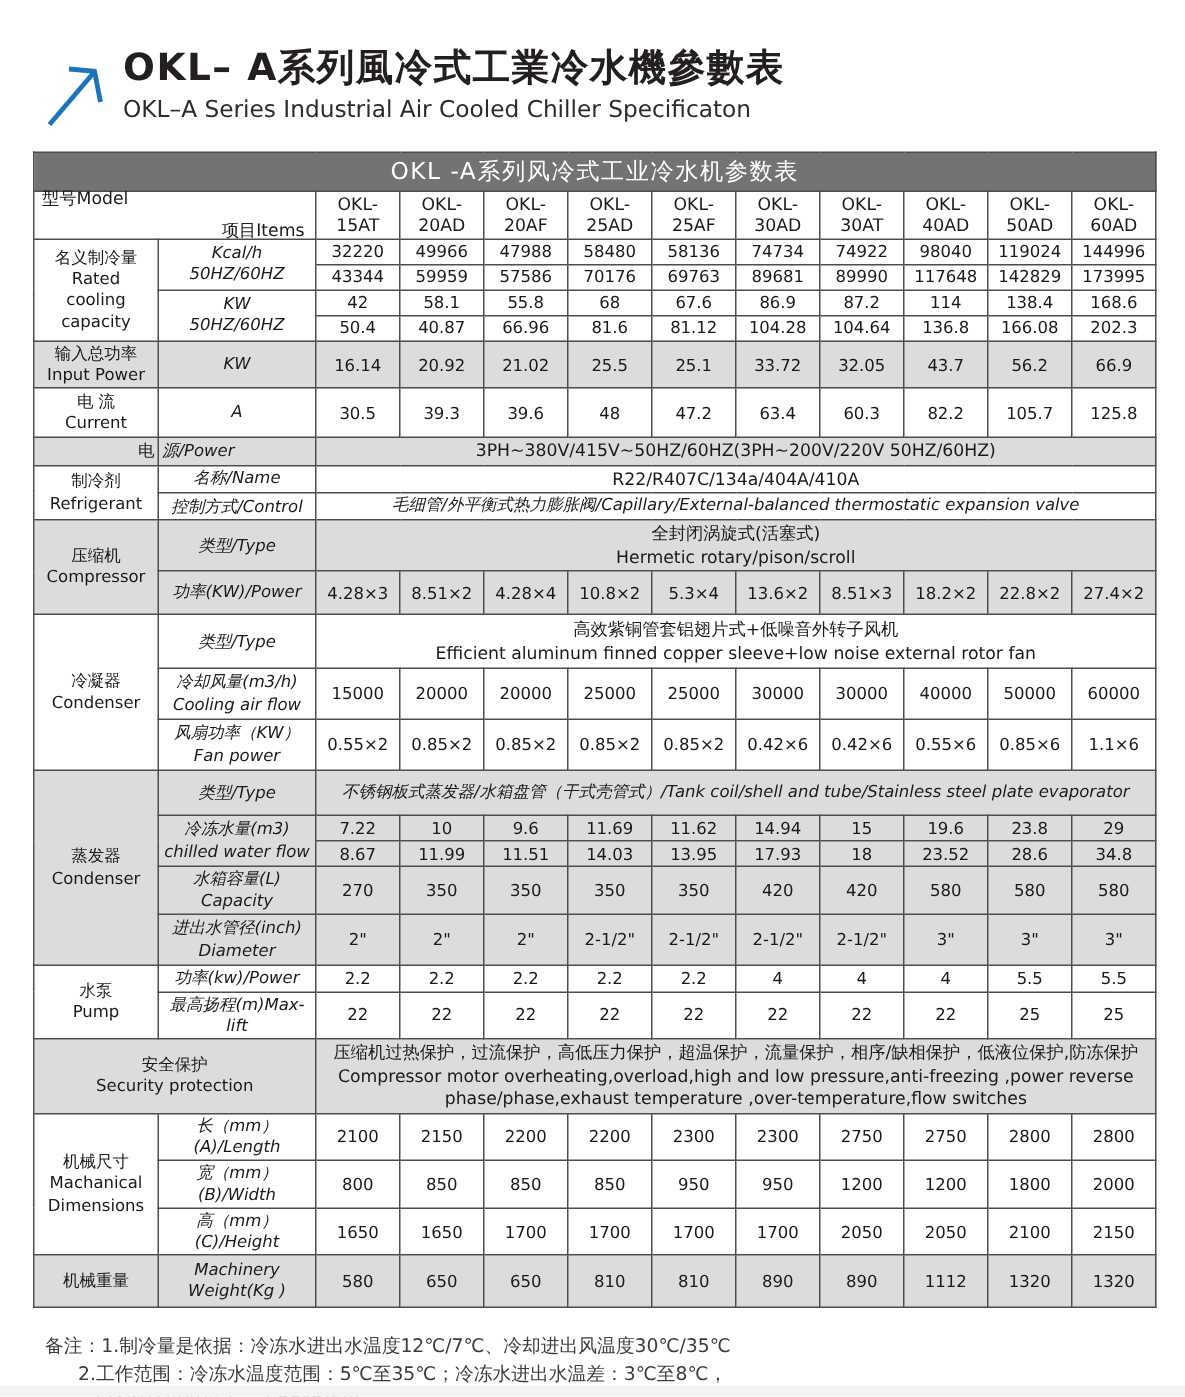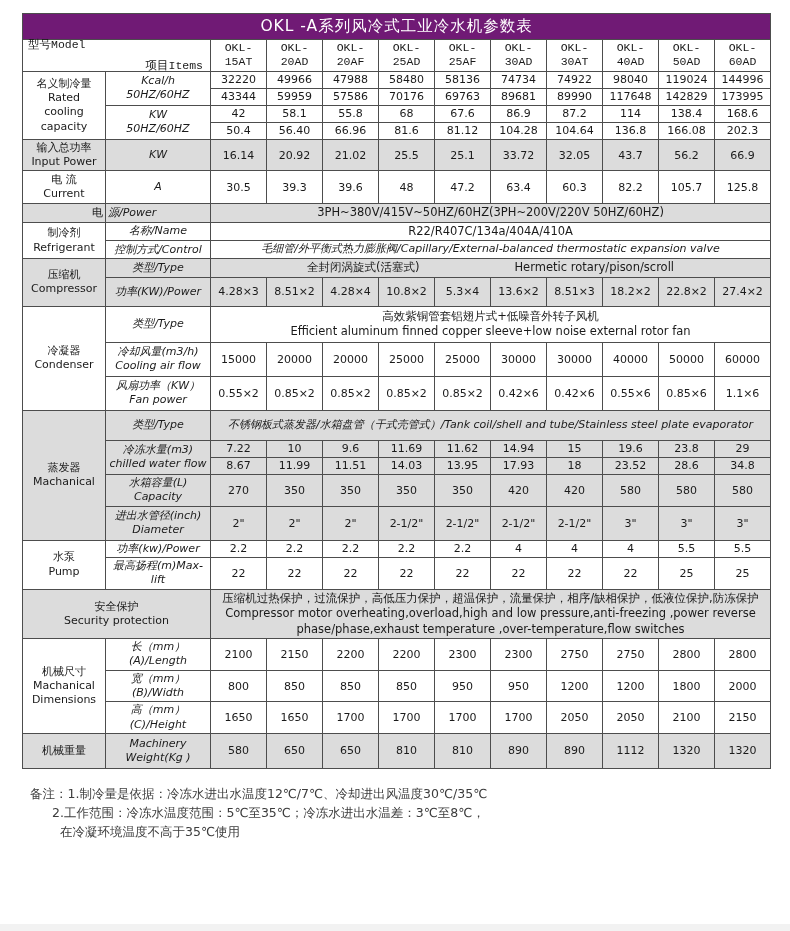--- a/index.html
+++ b/index.html
@@ -9,57 +9,67 @@
   
   .header{display:flex;align-items:flex-start;margin:30px 0 0 26px;}
   .logo{width:50px;height:52px;flex:0 0 auto;margin-top:6px;}
   .titles{margin-left:6px;}
   .title-cn{font-size:25px;font-weight:600;letter-spacing:1px;color:#231f20;line-height:30px;margin:0;}
   .title-en{font-size:15.5px;font-weight:400;color:#2b2b2b;line-height:22px;margin:2px 0 0 0;}
 
   
   table.spec{border-collapse:collapse;table-layout:fixed;width:746px;margin:13px 0 0 22px;}
   table.spec td,table.spec th{border:1px solid #4d4d4d;vertical-align:middle;text-align:center;padding:1px 1px;font-weight:400;}
-  .title-bar{background:#701a75;color:#ffffff;font-size:15.5px;letter-spacing:1px;height:23px;border:1px solid #4d4d4d;}
+  .title-bar{background:#737373;color:#ffffff;font-size:15.5px;letter-spacing:1px;height:23px;border:1px solid #4d4d4d;}
   tr.gray td{background:#dcdcdc;}
   .c1{font-size:11px;white-space:pre-line;line-height:1.3;}
   .c2{font-size:11px;white-space:pre-line;line-height:1.3;font-style:italic;}
   .val{font-size:11px;}
   .model-cell{font-size:11.5px;line-height:1.25;}
   .span-val{font-size:11.5px;line-height:1.35;}
-  .span-val .two-part{display:flex;justify-content:space-evenly;align-items:center;}
+  .span-val .two-part{display:flex;justify-content:space-evenly;align-items:center;flex-direction:column;}
   .tight{font-size:11px;font-style:italic;}
 
   
   .corner{position:relative;height:100%;background:
      linear-gradient(to bottom right,transparent calc(50% - 0.7px),#4d4d4d calc(50% - 0.7px),#4d4d4d calc(50% + 0.7px),transparent calc(50% + 0.7px));}
   .corner .model-lbl{position:absolute;left:5px;bottom:3px;font-size:11.5px;}
   .corner .items-lbl{position:absolute;right:7px;top:3px;font-size:11.5px;}
 
   
-  tr.rA{height:30px;font-family:Liberation Mono, monospace;} tr.rS{height:17px;} tr.rN{height:16px;}
+  tr.rA{height:30px;} tr.rS{height:17px;} tr.rN{height:16px;}
   tr.rM{height:26px;} tr.rC{height:33px;}
   tr.rCompP{height:29px;} tr.rCondT{height:36px;}
   tr.rAir{height:34px;} tr.rFan{height:34px;}
   tr.rEvT{height:30px;} tr.rCap{height:32px;} tr.rDia{height:34px;}
   tr.rSec{height:40px;} tr.rDim{height:17px;} tr.rW{height:35px;}
 
   
   .notes{margin:15px 0 0 30px;font-size:12.5px;line-height:19px;color:#3c3c3c;}
   .notes p{margin:0;}
   .notes p:nth-child(2){padding-left:22px;}
   .notes p:nth-child(3),.notes p:nth-child(4),.notes p:nth-child(5){padding-left:30px;}
 
   .bottom-strip{position:absolute;left:0;bottom:0;width:100%;height:7px;background:#f2f2f2;}
 </style>
 </head>
 <body>
 
 <div class="page">
 
+  <div class="header">
+    <svg class="logo" viewBox="0 0 50 52">
+      <polyline points="7,47 36,13" stroke="#1b75bc" stroke-width="3.2" fill="none"></polyline>
+      <polyline points="20,10 37,11.5 41,32" stroke="#1b75bc" stroke-width="3.2" fill="none"></polyline>
+    </svg>
+    <div class="titles">
+      <p class="title-cn">OKL– A系列風冷式工業冷水機參數表</p>
+      <p class="title-en">OKL–A Series Industrial Air Cooled Chiller Specificaton</p>
+    </div>
+  </div>
 
   <table class="spec">
     <colgroup>
       <col style="width:83px">
         <col style="width:105px">
       <col style="width:56px">
         <col style="width:56px">
         <col style="width:56px">
         <col style="width:56px">
         <col style="width:56px">
@@ -132,21 +142,21 @@
           <td class="val">68</td>
           <td class="val">67.6</td>
           <td class="val">86.9</td>
           <td class="val">87.2</td>
           <td class="val">114</td>
           <td class="val">138.4</td>
           <td class="val">168.6</td>
         </tr>
       <tr class="rS">
           <td class="val">50.4</td>
-          <td class="val">56.40</td>
+          <td class="val">40.87</td>
           <td class="val">66.96</td>
           <td class="val">81.6</td>
           <td class="val">81.12</td>
           <td class="val">104.28</td>
           <td class="val">104.64</td>
           <td class="val">136.8</td>
           <td class="val">166.08</td>
           <td class="val">202.3</td>
         </tr>
 
@@ -257,21 +267,21 @@
           <td class="val">0.85×2</td>
           <td class="val">0.42×6</td>
           <td class="val">0.42×6</td>
           <td class="val">0.55×6</td>
           <td class="val">0.85×6</td>
           <td class="val">1.1×6</td>
         </tr>
 
       <tr class="rEvT gray">
         <td class="c1" rowspan="5">蒸发器
-Machanical</td>
+Condenser</td>
         <td class="c2">类型/Type</td>
         <td class="span-val tight" colspan="10">不锈钢板式蒸发器/水箱盘管（干式壳管式）/Tank coil/shell and tube/Stainless steel plate evaporator</td>
       </tr>
       <tr class="rS gray">
         <td class="c2" rowspan="2">冷冻水量(m3)
 chilled water flow</td>
       <td class="val">7.22</td>
           <td class="val">10</td>
           <td class="val">9.6</td>
           <td class="val">11.69</td>

